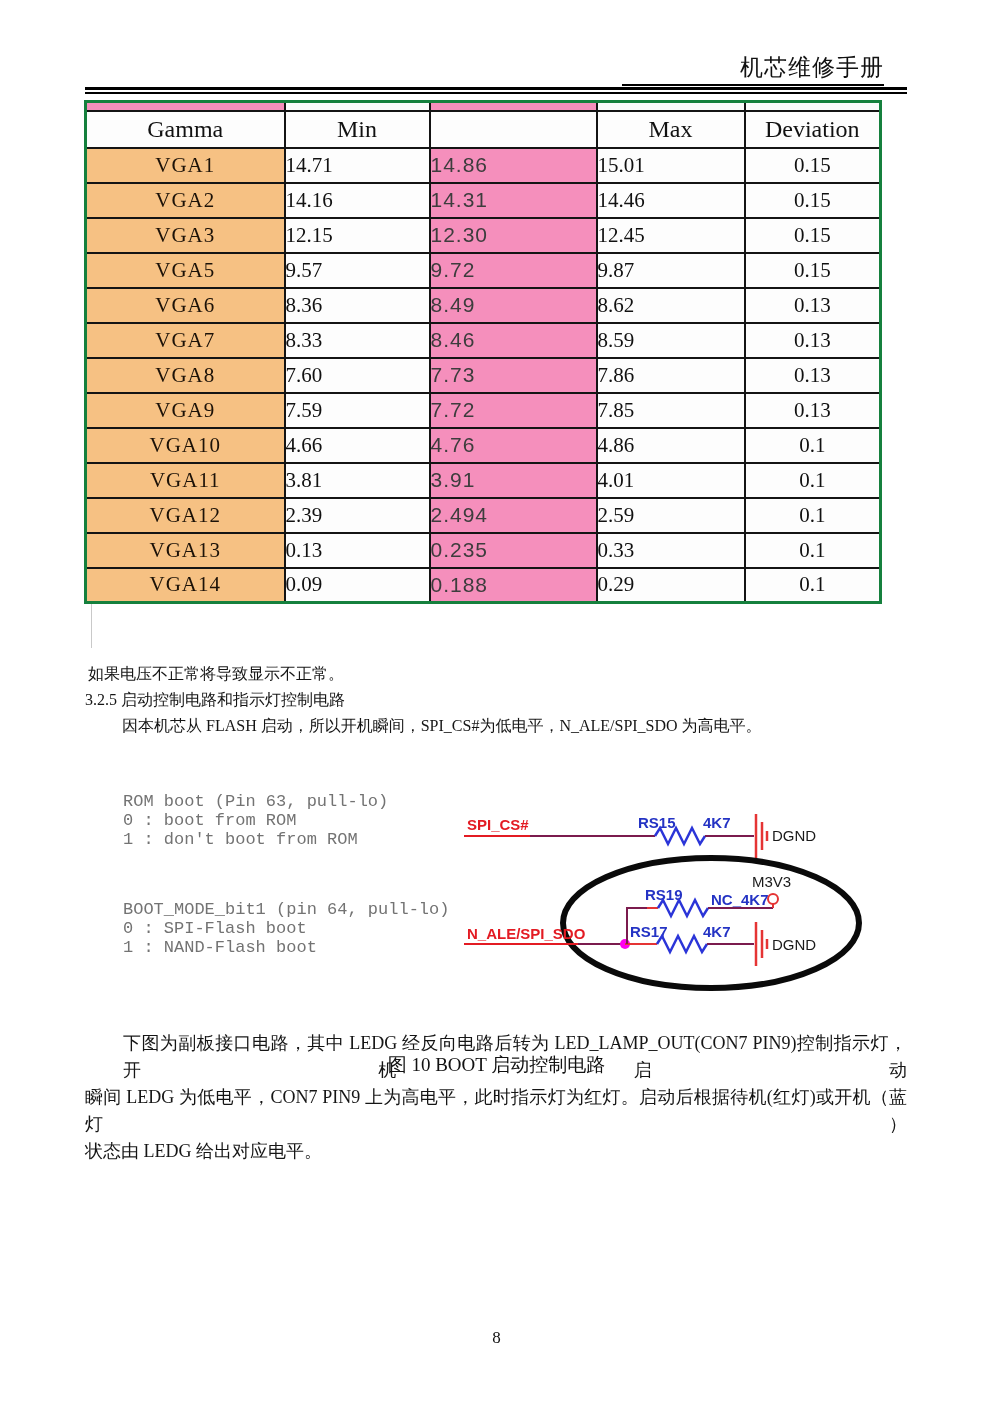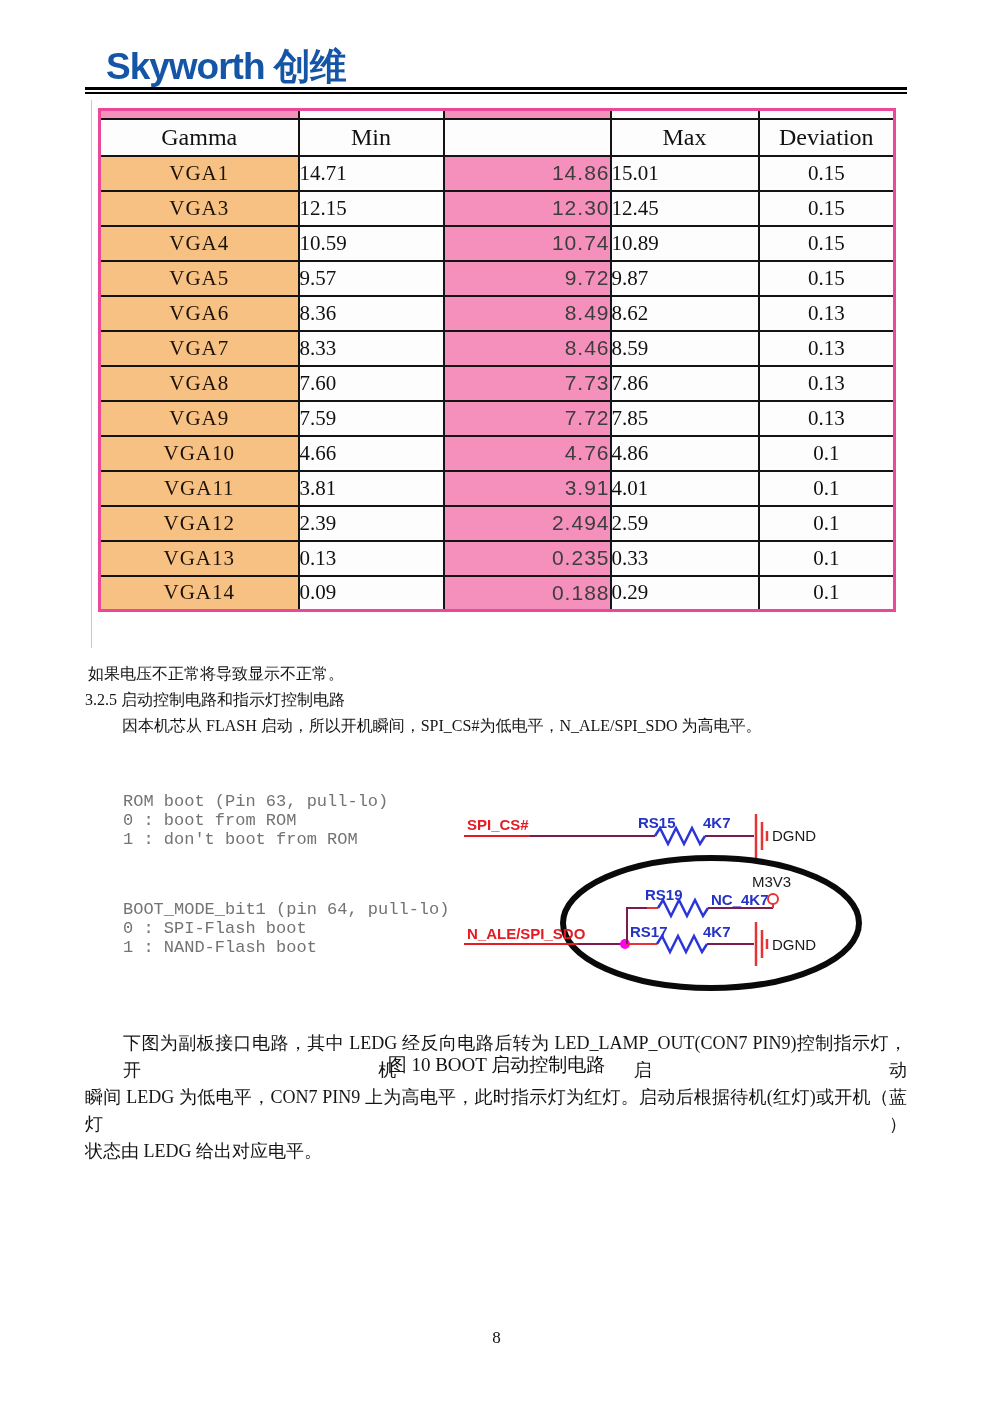--- a/index.html
+++ b/index.html
@@ -20,36 +20,35 @@
     border-bottom:2px solid #000; text-align:right; padding-bottom:1px;
   }
   .manual-title { font-size:23px; color:#111; letter-spacing:1px; }
   .double-rule {
     position:absolute; left:85px; top:87px; width:822px; height:7px;
     border-top:3px solid #000; border-bottom:2px solid #000;
   }
   
   .grid-ghost { position:absolute; left:91px; top:100px; width:1px; height:548px; background:#c9c9c9; }
   .gamma-table {
-    position:absolute; left:98px; top:100px;
+    position:absolute; left:84px; top:100px;
     border-collapse:collapse; table-layout:fixed;
-    border:3px solid #ec4899;
-    margin-top:8px;
+    border:3px solid #15803d;
   }
   .gamma-table td, .gamma-table th { border:2px solid #141414; overflow:hidden; }
   .gamma-table tr.strip td { height:9px; }
   .gamma-table tr.hdr th { height:37px; font-weight:normal; font-size:24px; background:#fdfdfd; }
   .gamma-table tr.datarow td { height:35px; font-size:21px; background:#fdfdfd; }
   td.c-gamma {
     background:#f6c183 !important; text-align:center;
     font-weight:normal; font-size:16px; letter-spacing:1px; color:#1c1208;
   }
   td.c-min { text-align:left; padding-right:10px; }
   td.c-typ {
-    background:#f58fbc !important; text-align:right;
+    background:#f58fbc !important; text-align:left;
     font-family:"Liberation Sans","DejaVu Sans",sans-serif;
     font-size:22px; letter-spacing:1px; color:#3d3d3d;
   }
   td.c-max { padding-right:18px; }
   td.c-dev { text-align:center; }
   .bg-pink { background:#f58fbc; }
   .bg-light { background:#fbfbfb; }
   
   .bodyline { position:absolute; left:88px; width:820px; font-size:16px; color:#151515; }
   
@@ -70,21 +69,23 @@
   .para2 .pline { line-height:27px; text-align:justify; text-align-last:justify; }
   .para2 .pline.first { padding-left:38px; }
   .para2 .pline.last { text-align:left; text-align-last:left; }
   .page-number { position:absolute; left:0; top:1328px; width:993px; text-align:center; font-size:17px; }
 </style>
 </head>
 <body>
 
 <div class="page">
 
-  <div class="logo">Skyworth 创维</div>
+  <div class="manual-title-wrap">
+    <span class="manual-title">机芯维修手册</span>
+  </div>
   <div class="double-rule"></div>
 
   <div class="grid-ghost"></div>
   <table class="gamma-table">
     <colgroup>
       <col style="width:199px">
         <col style="width:145px">
         <col style="width:167px">
         <col style="width:148px">
         <col style="width:136px">
@@ -107,31 +108,31 @@
     </tbody>
       <tbody>
         <tr class="datarow">
       <td class="c-gamma">VGA1</td>
       <td class="c-min">14.71</td>
       <td class="c-typ">14.86</td>
       <td class="c-max">15.01</td>
       <td class="c-dev">0.15</td>
     </tr>
         <tr class="datarow">
+      <td class="c-gamma">VGA2</td>
+      <td class="c-min">14.16</td>
+      <td class="c-typ">14.31</td>
+      <td class="c-max">14.46</td>
+      <td class="c-dev">0.15</td>
+    </tr>
+        <tr class="datarow">
       <td class="c-gamma">VGA3</td>
       <td class="c-min">12.15</td>
       <td class="c-typ">12.30</td>
       <td class="c-max">12.45</td>
-      <td class="c-dev">0.15</td>
-    </tr>
-        <tr class="datarow">
-      <td class="c-gamma">VGA4</td>
-      <td class="c-min">10.59</td>
-      <td class="c-typ">10.74</td>
-      <td class="c-max">10.89</td>
       <td class="c-dev">0.15</td>
     </tr>
         <tr class="datarow">
       <td class="c-gamma">VGA5</td>
       <td class="c-min">9.57</td>
       <td class="c-typ">9.72</td>
       <td class="c-max">9.87</td>
       <td class="c-dev">0.15</td>
     </tr>
         <tr class="datarow">

